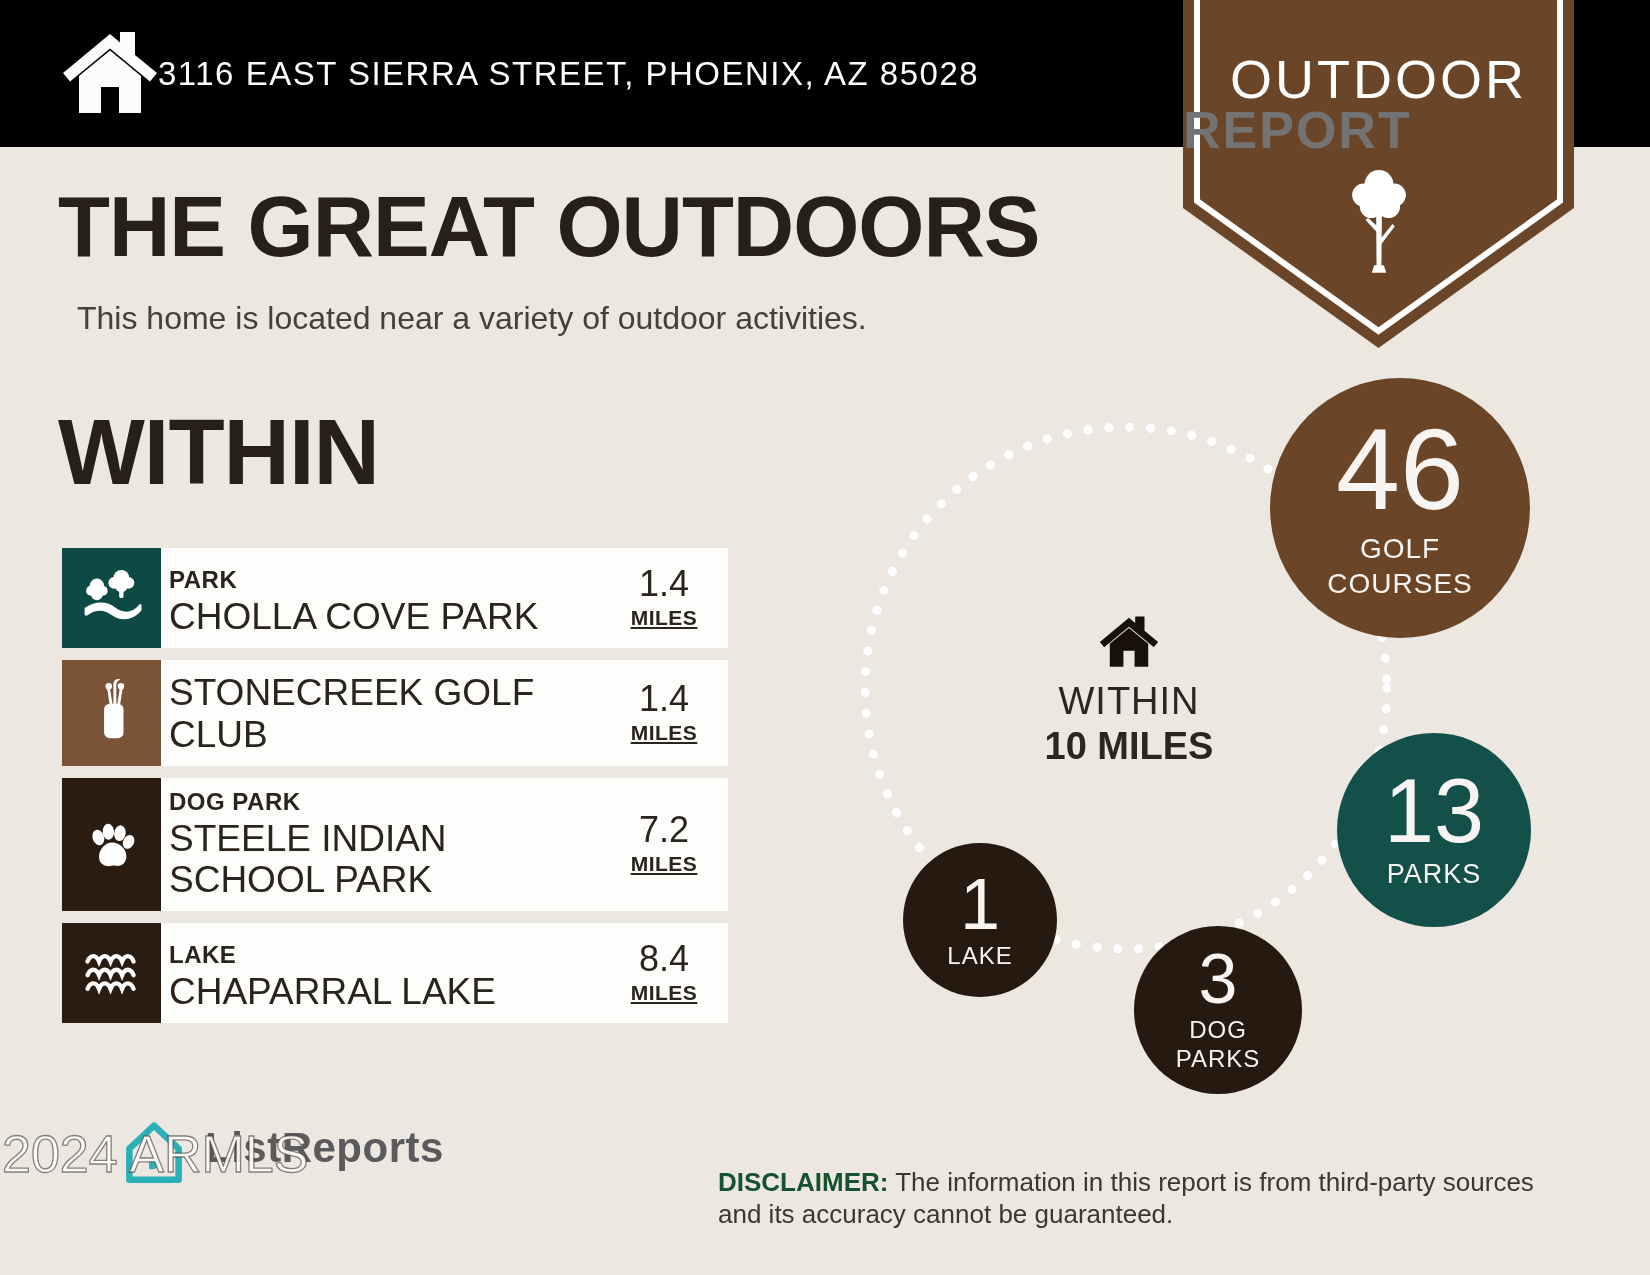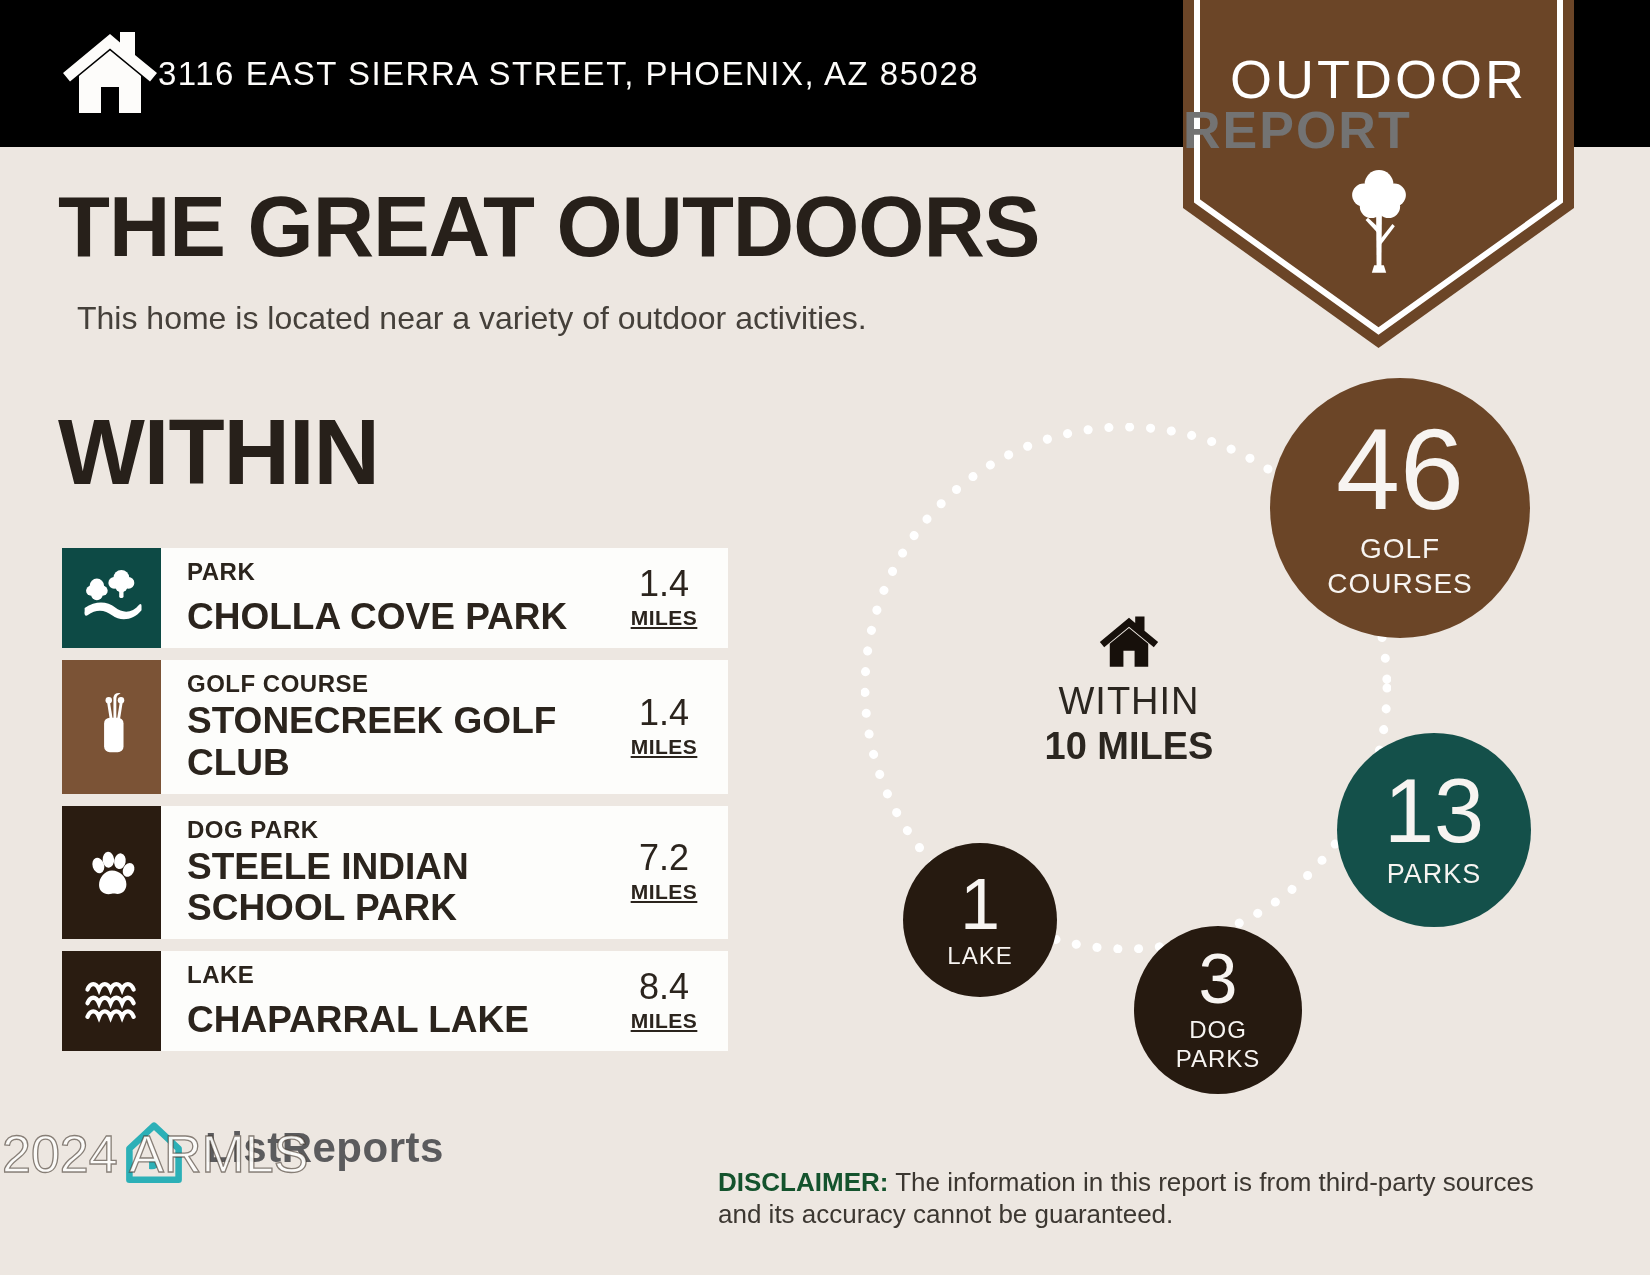--- a/index.html
+++ b/index.html
@@ -24,23 +24,23 @@
 
   
   .section-title{position:absolute;left:58px;top:400px;margin:0;font-size:92px;font-weight:700;letter-spacing:-1px;color:#27201a;}
   .rows{position:absolute;left:62px;top:548px;width:666px;display:flex;flex-direction:column;gap:12px;}
   .row{display:flex;align-items:stretch;background:#fdfdfb;min-height:100px;}
   .row-icon{flex:0 0 99px;display:flex;align-items:center;justify-content:center;}
   .row-icon svg{width:72px;height:72px;}
   .ic-teal{background:#0d4a45;}
   .ic-brown{background:#7b5336;}
   .ic-dark{background:#2a1c11;}
-  .row-body{flex:1;display:flex;flex-direction:column;justify-content:space-between;padding:10px 0 10px 26px;}
+  .row-body{flex:1;display:flex;flex-direction:column;justify-content:flex-end;padding:10px 0 10px 8px;}
   .row-cat{font-size:24px;font-weight:700;letter-spacing:0.5px;color:#2b241d;}
-  .row-name{font-size:37px;font-weight:700;color:#2b241d;line-height:1.13;max-width:440px;margin-top:2px;}
+  .row-name{font-size:37px;font-weight:400;color:#2b241d;line-height:1.13;max-width:440px;margin-top:2px;}
   .row-dist{flex:0 0 100px;display:flex;flex-direction:column;align-items:center;justify-content:center;padding-right:14px;}
   .dist-num{font-size:36px;font-weight:400;color:#2b241d;line-height:1;}
   .dist-unit{font-size:21px;font-weight:700;color:#2b241d;margin-top:4px;letter-spacing:0.5px;text-decoration:underline;}
 
   
   .ring{position:absolute;left:861px;top:423px;width:530px;height:530px;}
   .center-house{position:absolute;left:1098px;top:612px;width:62px;height:60px;}
   .within{position:absolute;left:1019px;top:680px;width:220px;text-align:center;color:#2b2620;}
   .within .w1{font-size:38px;font-weight:400;letter-spacing:1px;}
   .within .w2{font-size:38px;font-weight:700;margin-top:2px;}
@@ -149,21 +149,20 @@
             <rect x="45" y="14" width="4" height="26" transform="rotate(-9 47 27)"></rect>
             <rect x="52" y="9" width="4" height="31"></rect>
             <rect x="59" y="14" width="4" height="26" transform="rotate(9 61 27)"></rect>
             <circle cx="45.5" cy="13" r="4.5"></circle>
             <path d="M52,10 q0,-8 10,-7 q-6,3 -6,7 z"></path>
             <circle cx="62.5" cy="13" r="4.5"></circle>
           </g>
         </svg>
       </div>
       <div class="row-body">
-        <div class="row-cat">GOLF COURSE</div>
         <div class="row-name">STONECREEK GOLF CLUB</div>
       </div>
       <div class="row-dist">
         <div class="dist-num">1.4</div>
         <div class="dist-unit">MILES</div>
       </div>
     </div>
 
     <div class="row">
       <div class="row-icon ic-dark">

